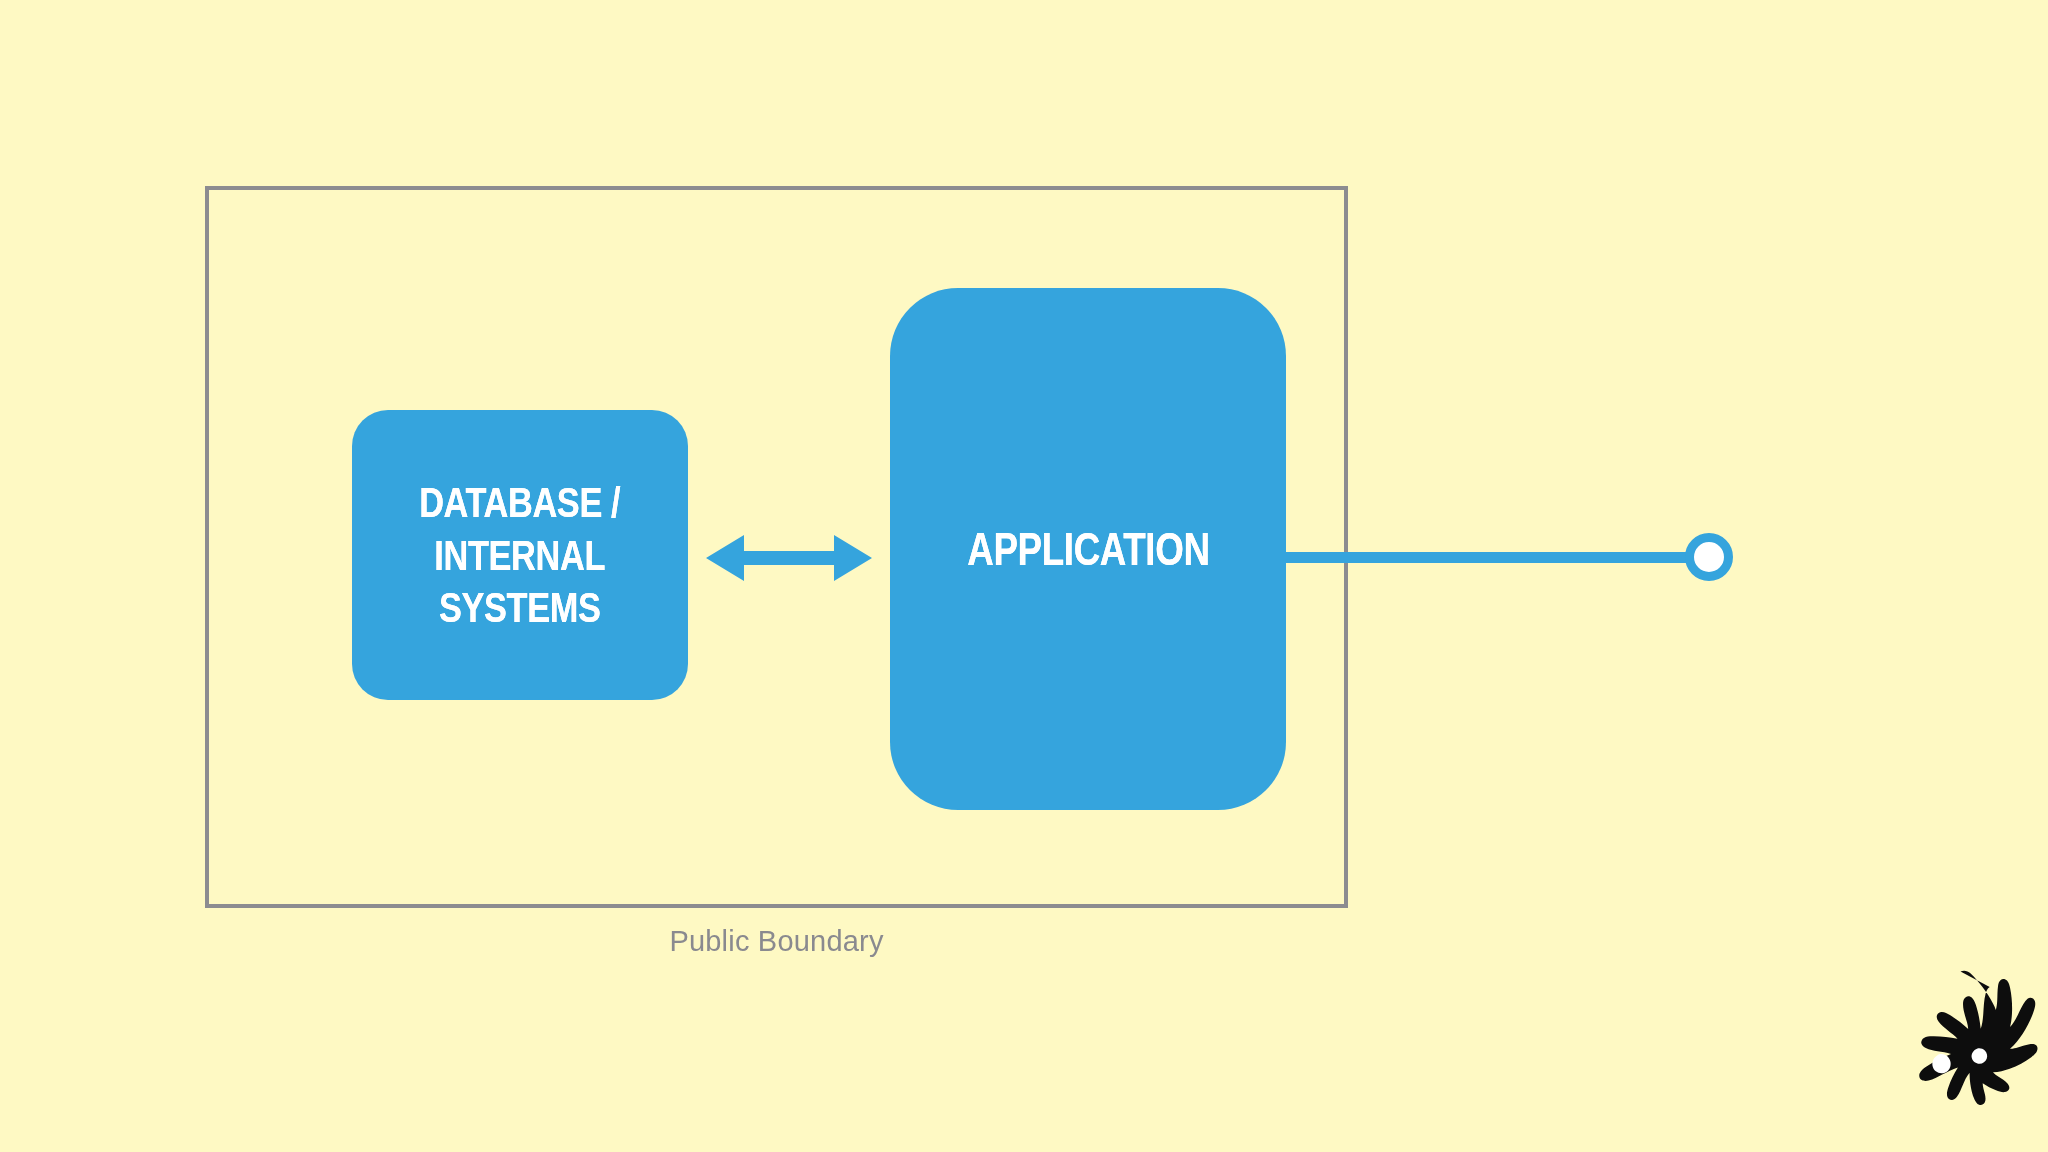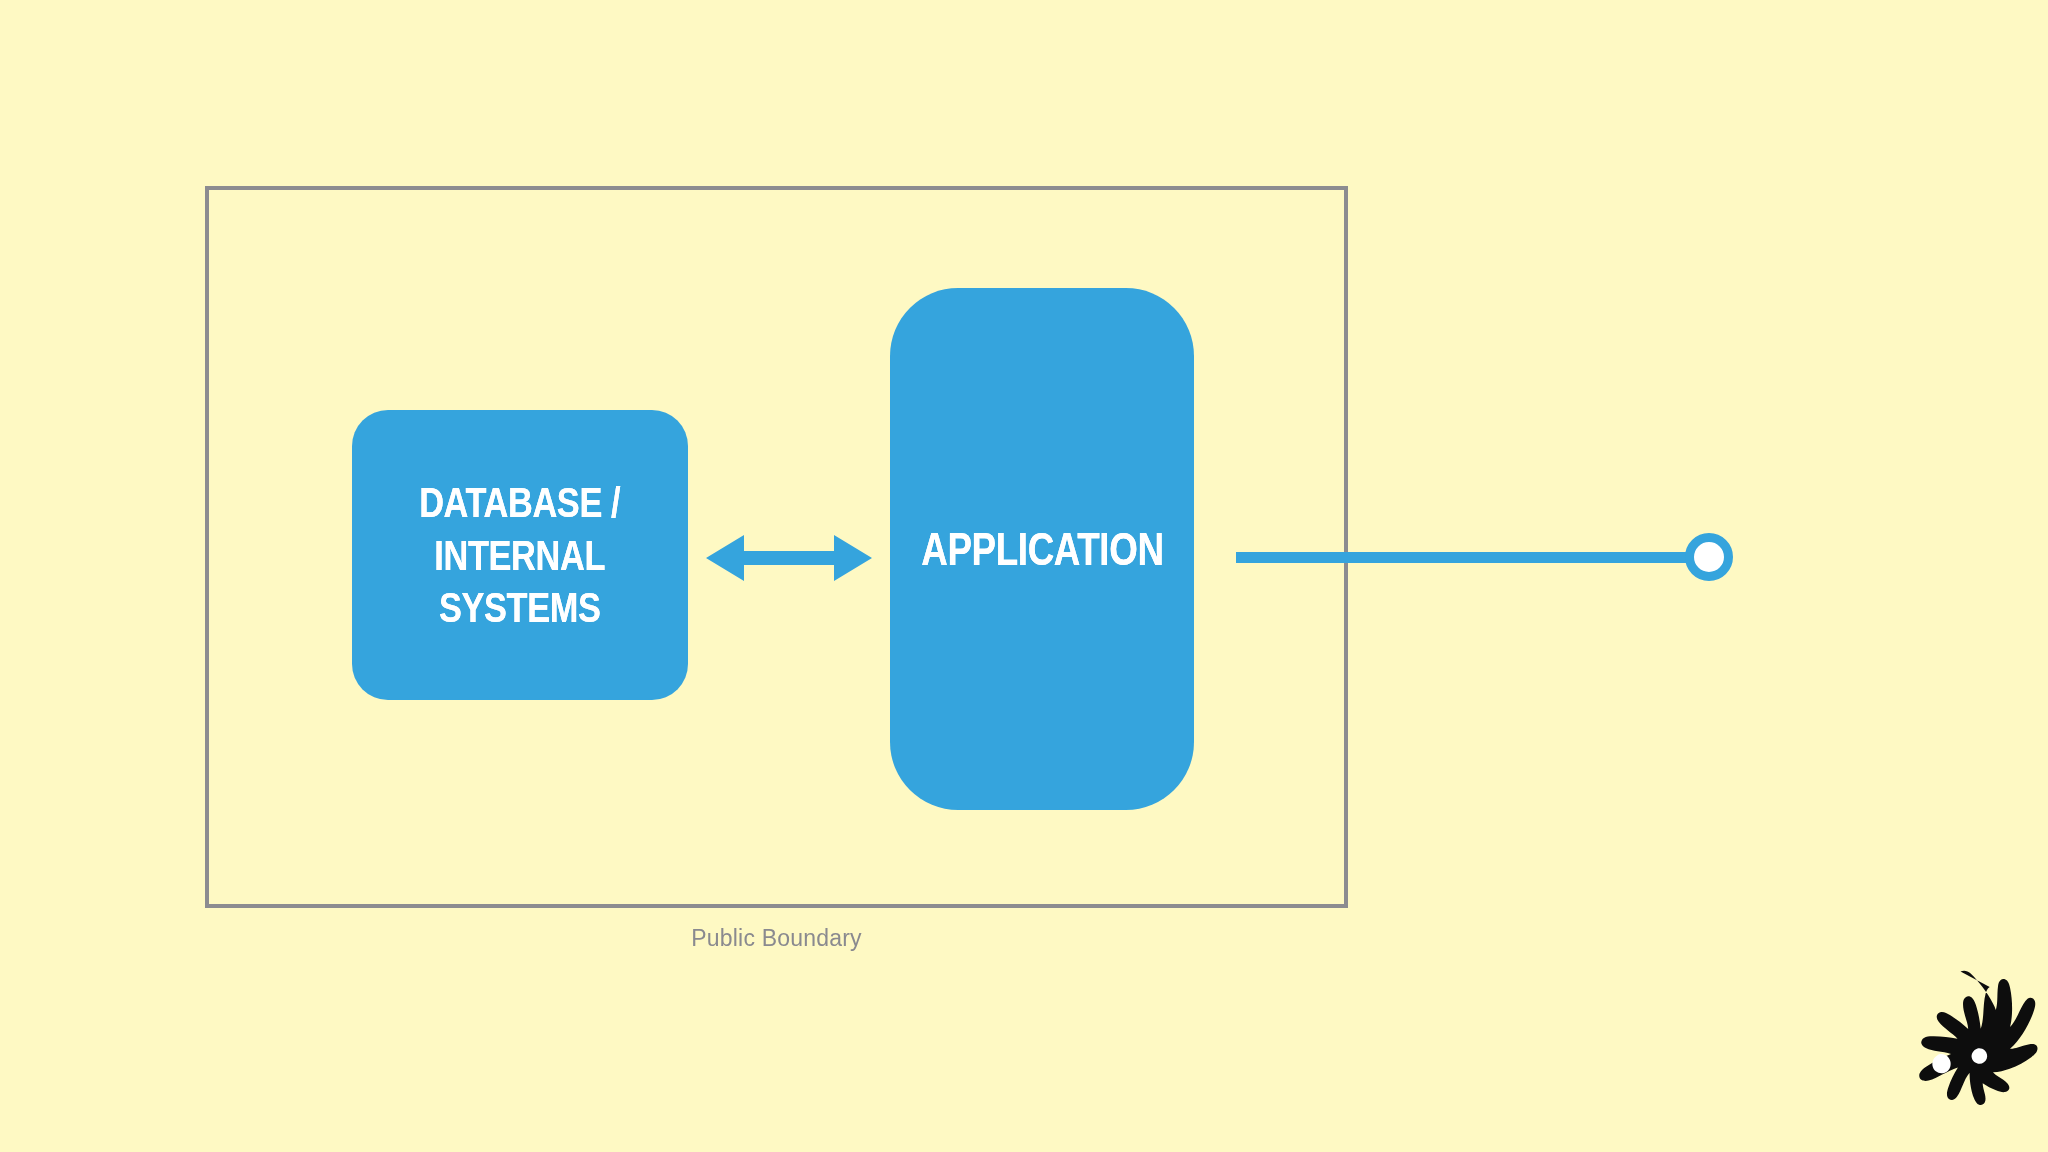--- a/index.html
+++ b/index.html
@@ -28,21 +28,21 @@
     box-sizing: border-box;
     border: 4px solid #8c8c90;
     background: transparent;
   }
   .boundary-label {
     position: absolute;
     left: 205px;
     top: 925px;
     width: 1143px;
     text-align: center;
-    font-size: 23px;
+    font-size: 29px;
     letter-spacing: 0.2px;
     color: #8a8a8f;
     font-family: "Liberation Sans", sans-serif;
     font-weight: 400;
     white-space: nowrap;
   }
 
   
   .node {
     position: absolute;
@@ -58,21 +58,21 @@
   .node-db {
     left: 352px;
     top: 410px;
     width: 336px;
     height: 290px;
     border-radius: 36px;
   }
   .node-app {
     left: 890px;
     top: 288px;
-    width: 304px;
+    width: 396px;
     height: 522px;
     border-radius: 68px;
   }
   .node-label {
     font-size: 43px;
     line-height: 1.22;
     letter-spacing: -0.5px;
     transform: scaleX(0.80);
     white-space: pre-line;
     text-shadow: 0 0 0 currentColor;

